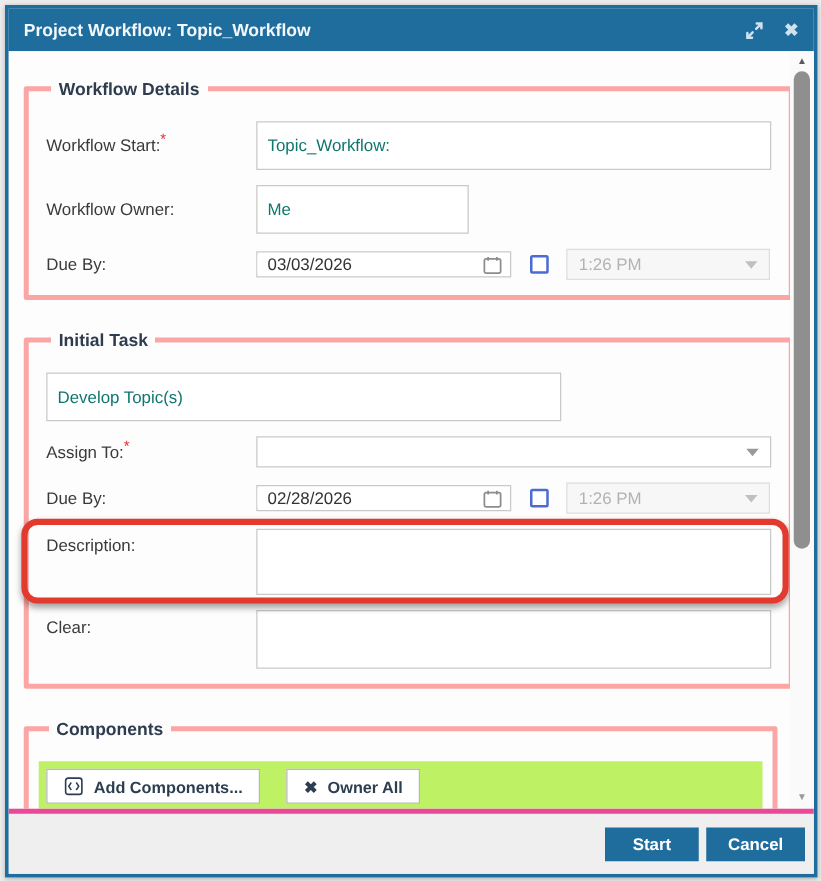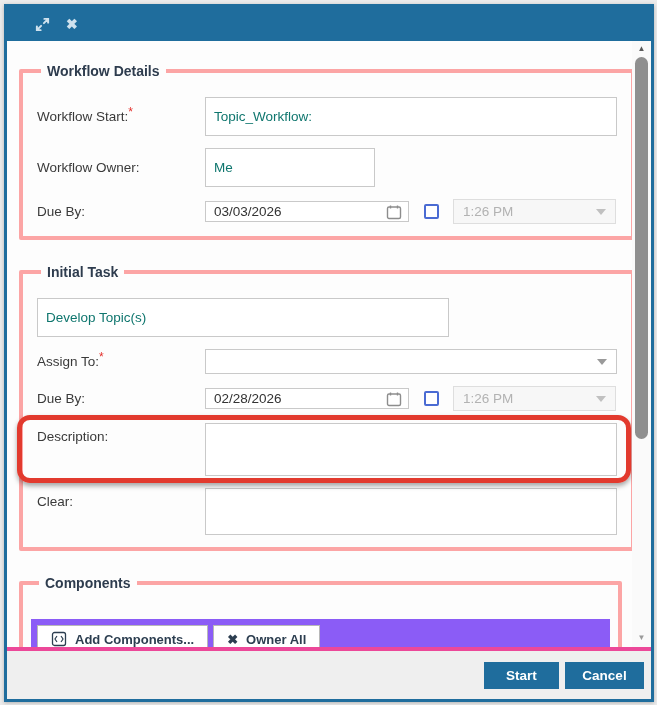--- a/index.html
+++ b/index.html
@@ -175,25 +175,25 @@
     left: -20px; right: -14px; top: -8px; bottom: -7px;
     border: 5px solid #e23a2e;
     border-radius: 13px;
     box-shadow: 0 3px 5px rgba(0,0,0,.35);
     pointer-events: none;
     z-index: 5;
   }
   
   .comp-fieldset { padding: 6px 8px 0 8px; }
   .toolbar {
-    background: #8b5cf6;
+    background: #bef264;
     padding: 6px 6px;
-    margin-top: 22px;
-    display: flex;
-    gap: 5px;
+    margin-top: 12px;
+    display: flex;
+    gap: 21px;
   }
   .tb-btn {
     background: #fff;
     border: 1px solid #b8b8b8;
     display: inline-flex;
     align-items: center;
     gap: 8px;
     padding: 5px 13px;
     font-size: 13px;
     font-weight: bold;
@@ -272,20 +272,21 @@
   }
   .btn.start { width: 75px; }
   .btn.cancel { width: 79px; }
 </style>
 </head>
 <body>
 
 <div class="dialog">
 
   <div class="title-bar">
+    <div class="title">Project Workflow: Topic_Workflow</div>
     <span class="tb-icon">
       <svg width="15" height="15" viewBox="0 0 16 16">
         <path d="M10 2h4v4 M6 14H2v-4 M13.5 2.5L9.5 6.5 M2.5 13.5l4-4" stroke="#cfe2ee" stroke-width="2.1" fill="none" stroke-linecap="round"></path>
       </svg>
     </span>
     <span class="tb-icon" style="font-size:14px;font-weight:bold;">✖</span>
   </div>
 
   <div class="body-area">
     <div class="scroll-area">

